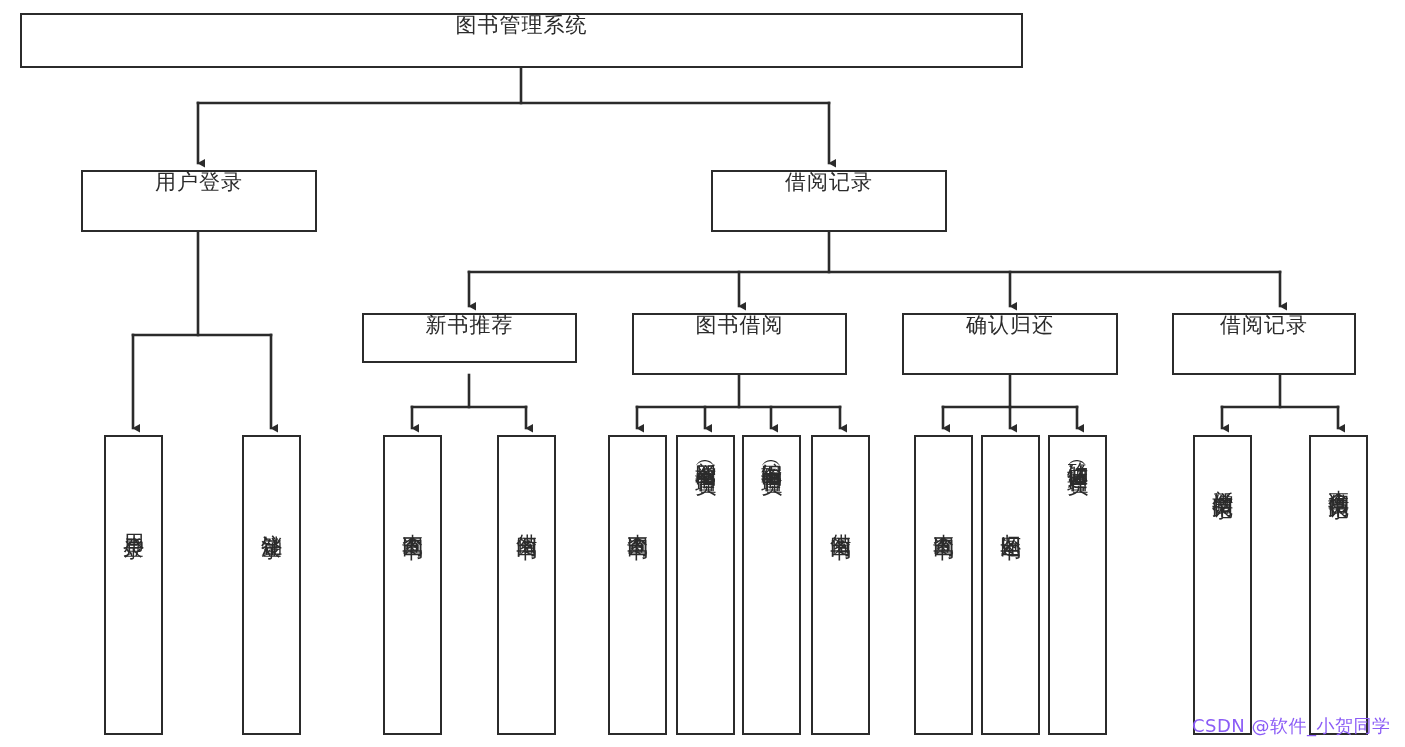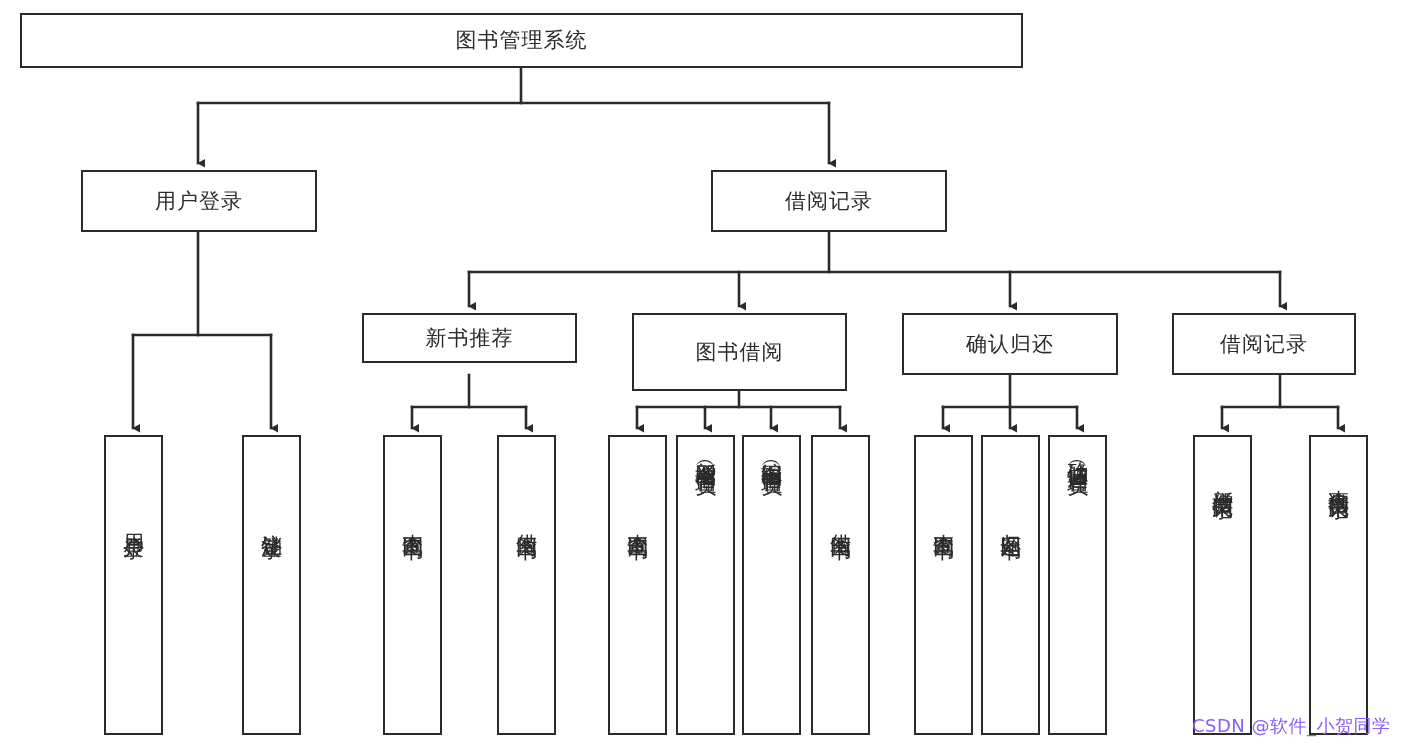--- a/index.html
+++ b/index.html
@@ -25,21 +25,21 @@
     width: 1405px;
     height: 747px;
     pointer-events: none;
   }
   .node {
     position: absolute;
     box-sizing: border-box;
     background: #ffffff;
     border: 2px solid #2b2b2b;
     display: flex;
-    align-items: center;
+    align-items: flex-start;
     justify-content: center;
     z-index: 2;
   }
   .node .label {
     color: #2b2b2b;
     letter-spacing: 1px;
     white-space: nowrap;
   }
   .node.horiz .label {
     font-size: 21px;
@@ -139,21 +139,21 @@
   <div class="node horiz" style="left:81px; top:170px; width:236px; height:62px;">
     <span class="label">用户登录</span>
   </div>
   <div class="node horiz" style="left:711px; top:170px; width:236px; height:62px;">
     <span class="label">借阅记录</span>
   </div>
 
   <div class="node horiz" style="left:362px; top:313px; width:215px; height:50px;">
     <span class="label">新书推荐</span>
   </div>
-  <div class="node horiz" style="left:632px; top:313px; width:215px; height:78px;">
+  <div class="node horiz" style="left:632px; top:313px; width:215px; height:62px;">
     <span class="label">图书借阅</span>
   </div>
   <div class="node horiz" style="left:902px; top:313px; width:216px; height:62px;">
     <span class="label">确认归还</span>
   </div>
   <div class="node horiz" style="left:1172px; top:313px; width:184px; height:62px;">
     <span class="label">借阅记录</span>
   </div>
 
   <div class="node vert short" style="left:104px; top:435px; width:59px; height:300px;">

